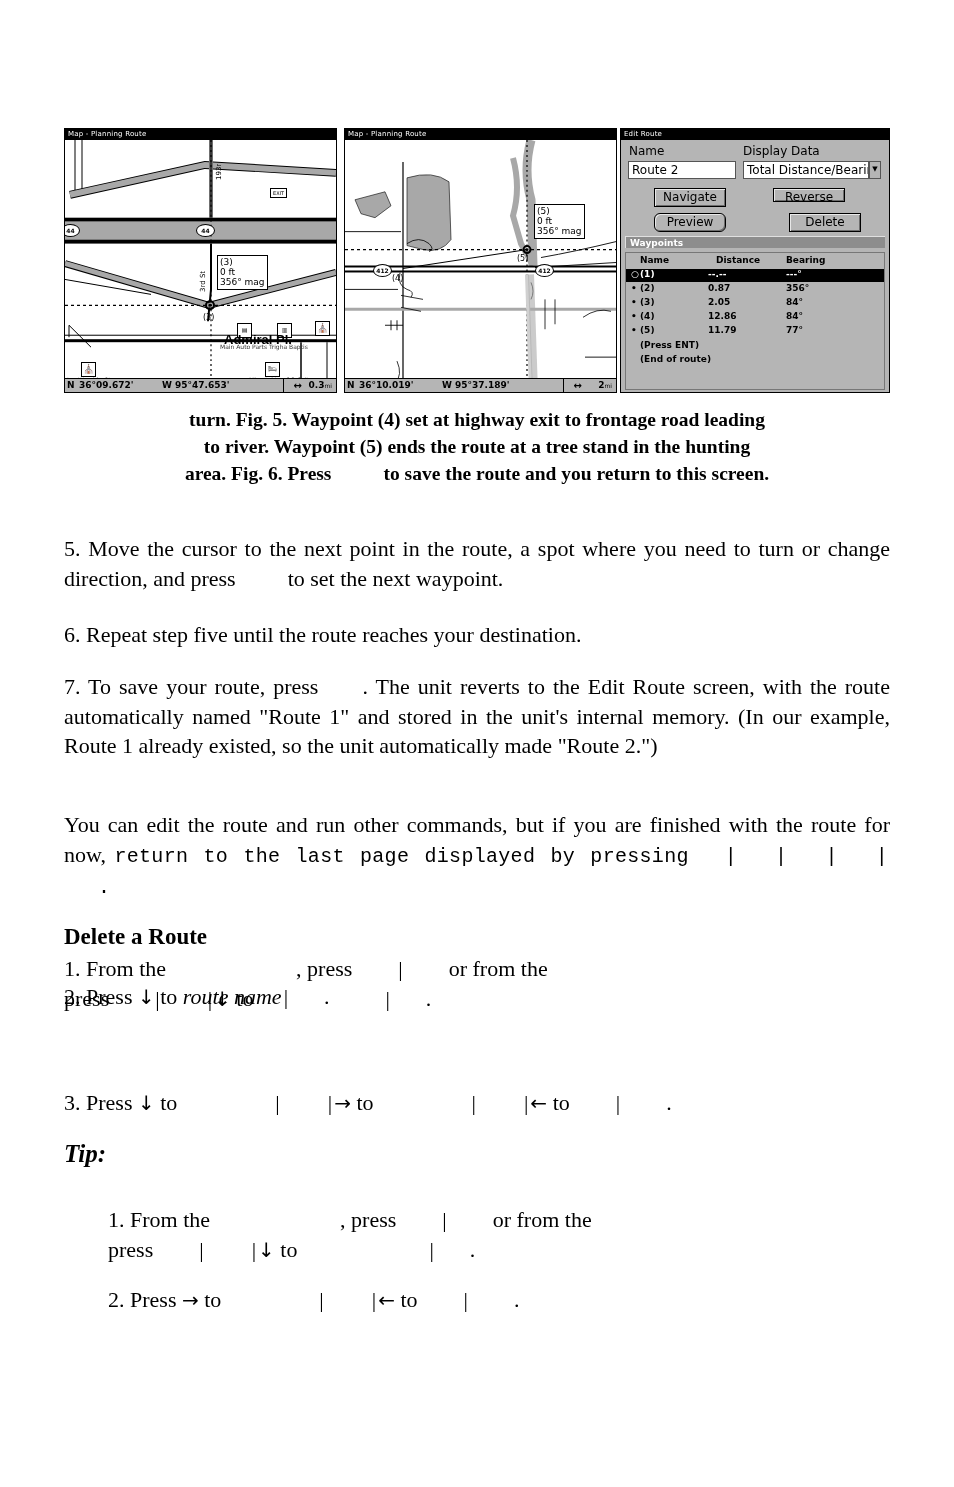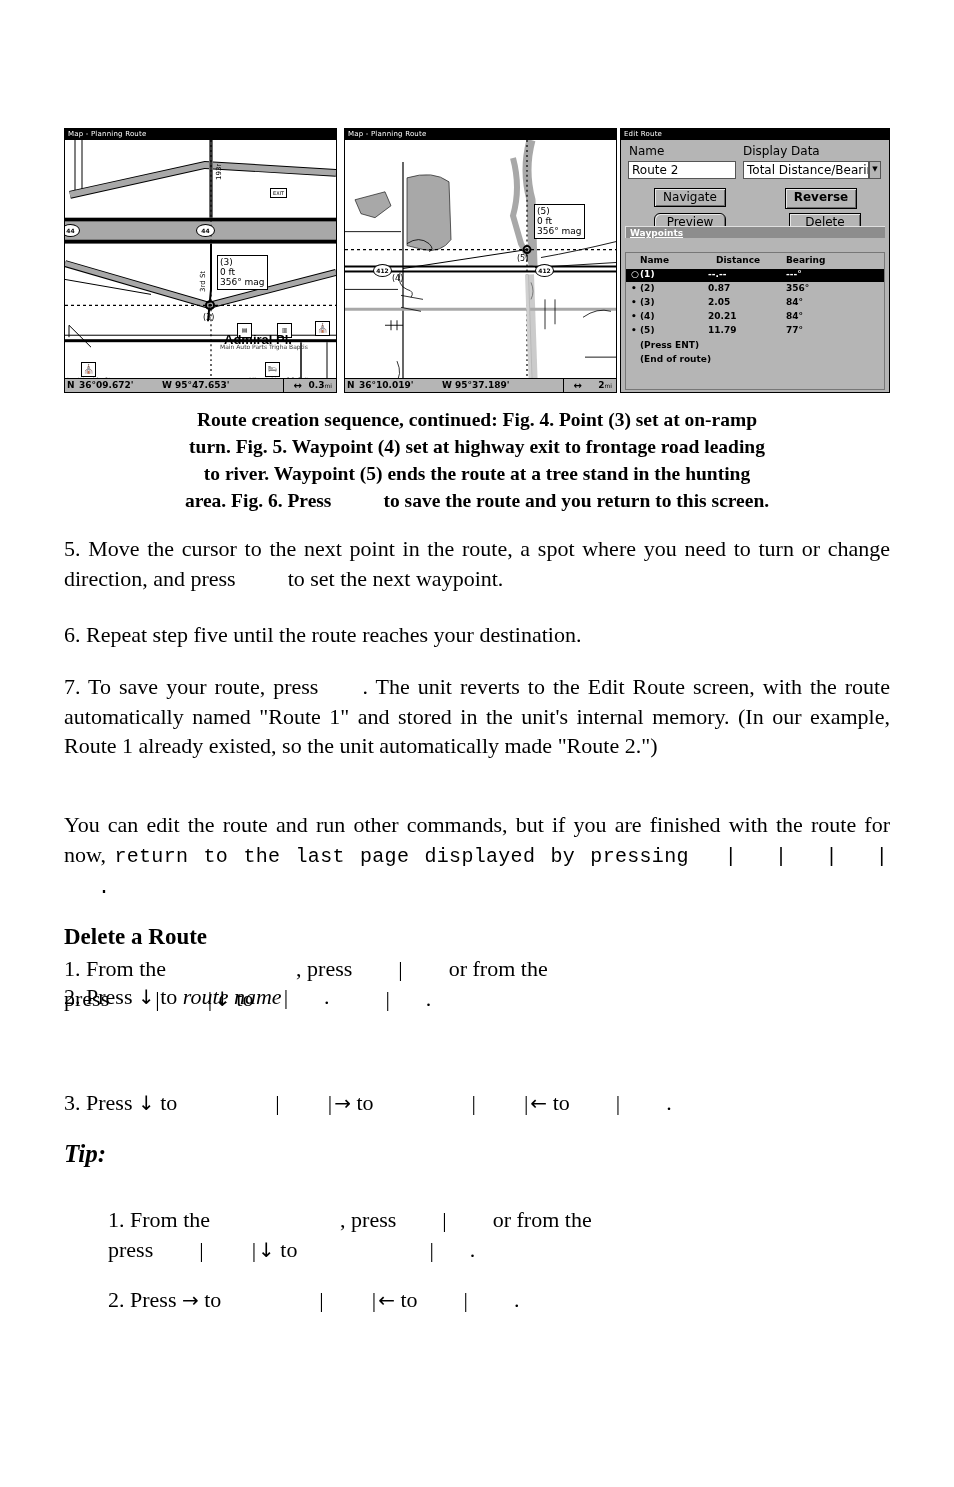--- a/index.html
+++ b/index.html
@@ -338,25 +338,25 @@
 
         <div class="er-lbl" style="left:8px;top:4px;">Name</div>
         <div class="er-lbl" style="left:122px;top:4px;">Display Data</div>
 
         <div class="er-field" style="left:7px;top:21px;width:108px;height:18px;">Route 2</div>
 
         <div class="er-field" style="left:122px;top:21px;width:126px;height:18px;">Total Distance/Bearing</div>
         <div class="er-combo-arrow" style="left:248px;top:21px;height:18px;">▼</div>
 
         <div class="er-btn" style="left:33px;top:48px;width:72px;height:19px;">Navigate</div>
-        <div class="er-btn" style="left:164px;top:48px;width:72px;height:21px;font-weight:bold;">Reverse</div>
+        <div class="er-btn" style="left:152px;top:48px;width:72px;height:14px;">Reverse</div>
         <div class="er-btn" style="left:33px;top:73px;width:72px;height:19px;border-radius:6px;">Preview</div>
         <div class="er-btn" style="left:168px;top:73px;width:72px;height:19px;">Delete</div>
 
-        <div class="er-section" style="top:86px;text-decoration:underline;">Waypoints</div>
+        <div class="er-section" style="top:96px;">Waypoints</div>
 
         <div class="er-table" style="top:112px;height:138px;">
           <div style="position:absolute;left:0;right:0;top:2px;height:13px;">
             <span class="er-th" style="left:14px;">Name</span>
             <span class="er-th" style="left:82px;padding-left:8px;">Distance</span>
             <span class="er-th" style="left:160px;">Bearing</span>
           </div>
 
           <div class="er-row sel" style="top:16px;">
             <span class="er-c-bullet">○</span>
@@ -372,40 +372,39 @@
           </div>
           <div class="er-row" style="top:44px;">
             <span class="er-c-bullet">•</span>
             <span class="er-c-name">(3)</span>
             <span class="er-c-dist">2.05</span>
             <span class="er-c-bear">84°</span>
           </div>
           <div class="er-row" style="top:58px;">
             <span class="er-c-bullet">•</span>
             <span class="er-c-name">(4)</span>
-            <span class="er-c-dist">20.21</span>
+            <span class="er-c-dist">12.86</span>
             <span class="er-c-bear">84°</span>
           </div>
           <div class="er-row" style="top:72px;">
             <span class="er-c-bullet">•</span>
             <span class="er-c-name">(5)</span>
             <span class="er-c-dist">11.79</span>
             <span class="er-c-bear">77°</span>
           </div>
 
           <div class="er-note" style="top:87px;">(Press ENT)</div>
           <div class="er-note" style="top:101px;">(End of route)</div>
         </div>
 
       </div>
     </div>
   </div>
 
   <div class="caption">
-    <div>Route creation sequence, continued: Fig. 4. Point (3) set at on-ramp</div>
     <div>turn. Fig. 5. Waypoint (4) set at highway exit to frontage road leading</div>
     <div>to river. Waypoint (5) ends the route at a tree stand in the hunting</div>
     <div>
       <span>area. Fig. 6. Press</span><span class="gap"></span><span>to save the route and you return to this screen.</span>
     </div>
   </div>
 
   <div class="para just" style="top:534px;">
     <span>5. Move the cursor to the next point in the route, a spot where you need to turn or change direction, and press</span><span class="gap"></span><span>to set the next waypoint.</span>
   </div>

